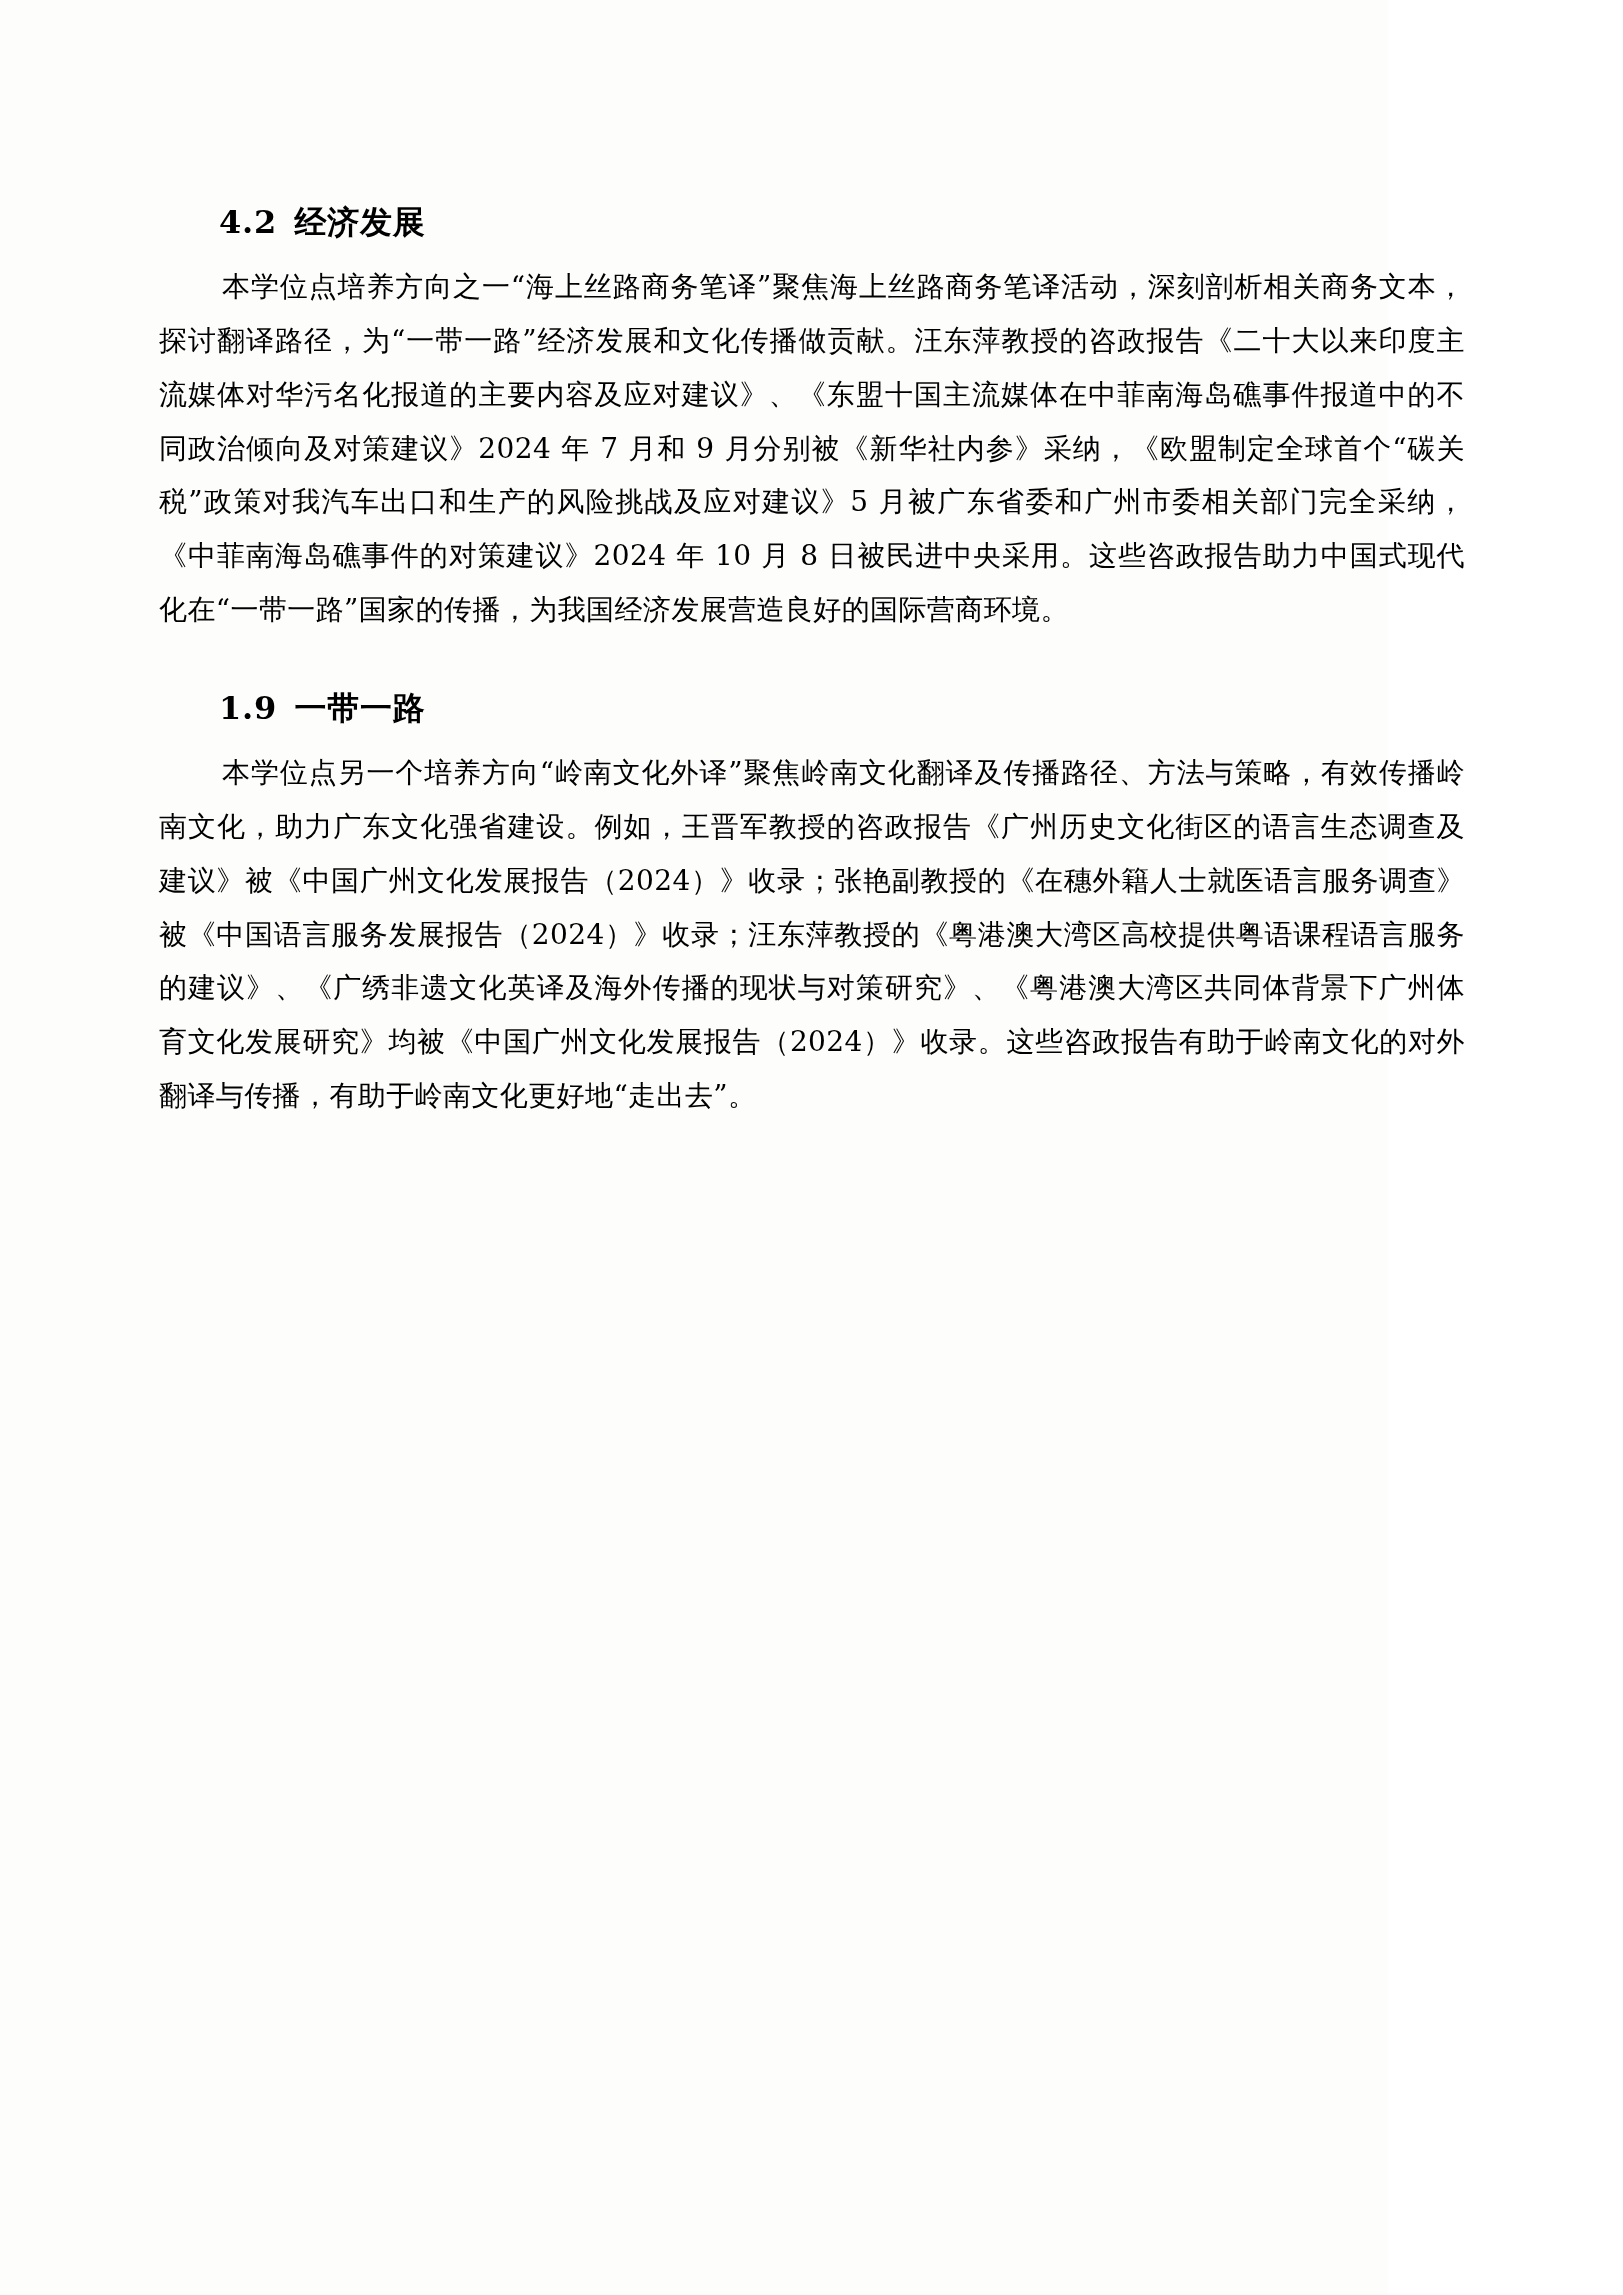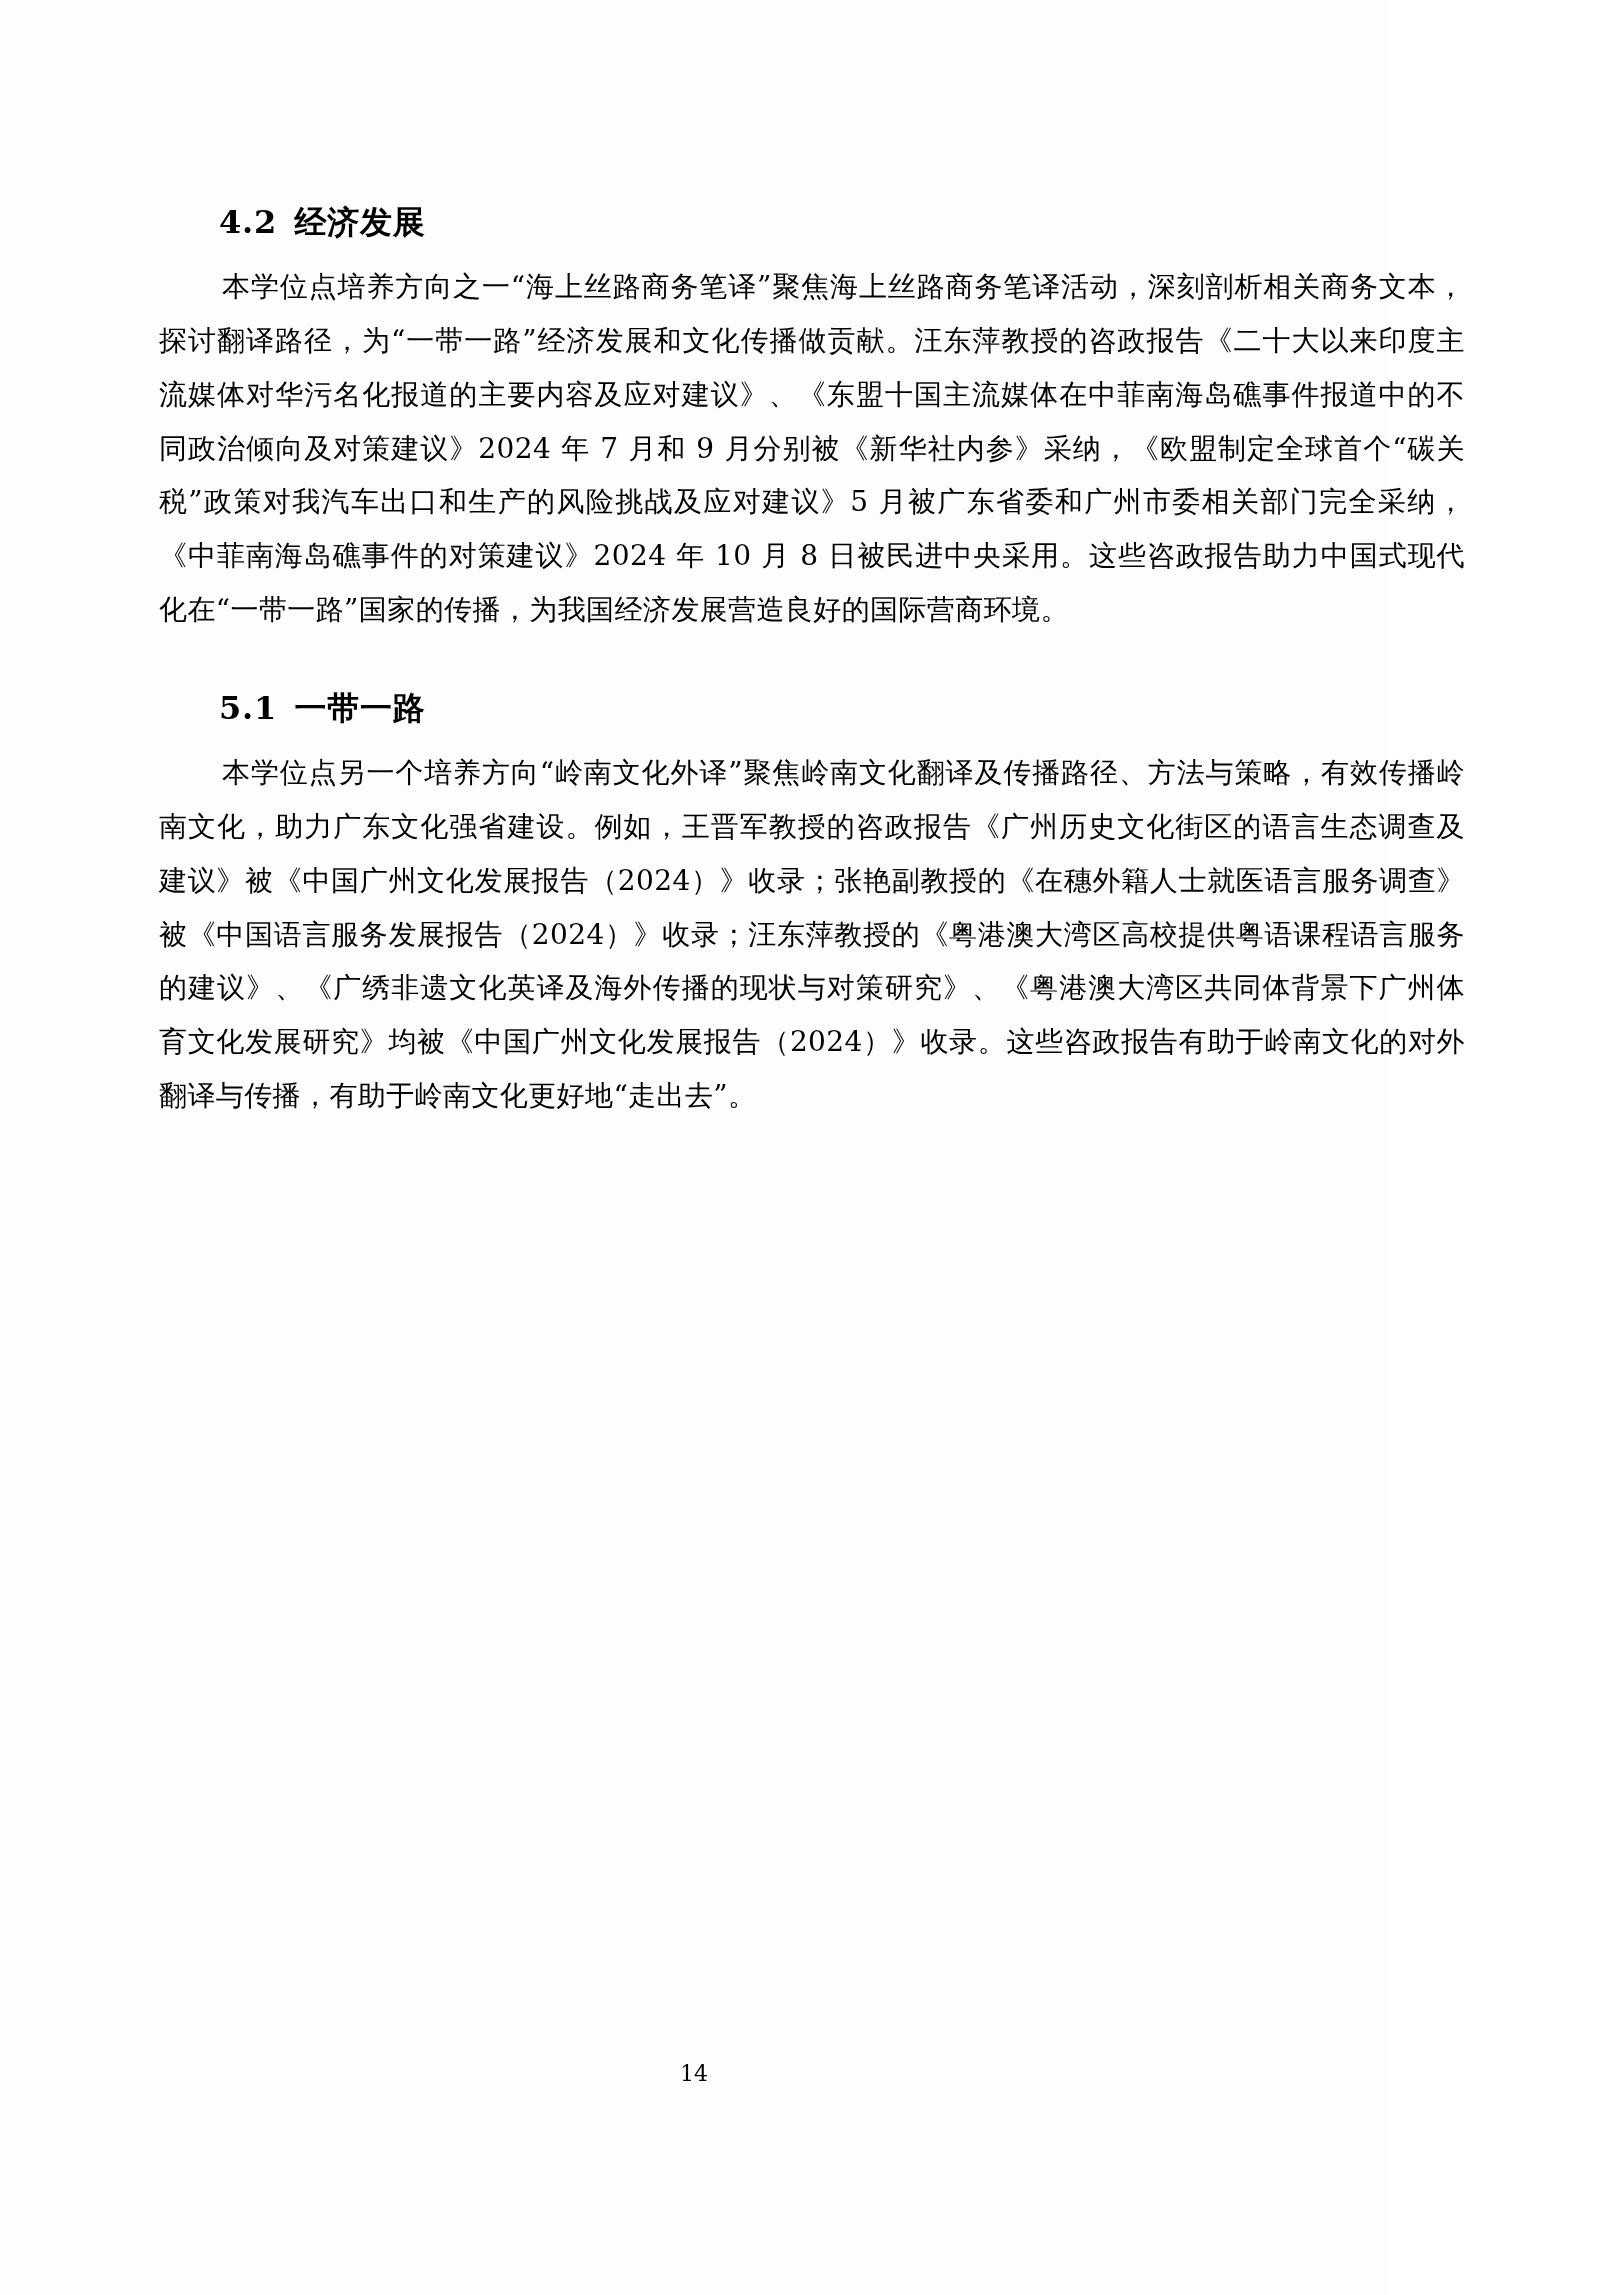--- a/index.html
+++ b/index.html
@@ -76,22 +76,21 @@
 
     <h2 class="heading">
       <span class="num">4.2</span><span class="gap"></span><span>经济发展</span>
     </h2>
 
     <p class="para">本学位点培养方向之一“海上丝路商务笔译”聚焦海上丝路商务笔译活动，深刻剖析相关商务文本，探讨翻译路径，为“一带一路”经济发展和文化传播做贡献。汪东萍教授的咨政报告《二十大以来印度主流媒体对华污名化报道的主要内容及应对建议》、《东盟十国主流媒体在中菲南海岛礁事件报道中的不同政治倾向及对策建议》2024 年 7 月和 9 月分别被《新华社内参》采纳，《欧盟制定全球首个“碳关税”政策对我汽车出口和生产的风险挑战及应对建议》5 月被广东省委和广州市委相关部门完全采纳，《中菲南海岛礁事件的对策建议》2024 年 10 月 8 日被民进中央采用。这些咨政报告助力中国式现代化在“一带一路”国家的传播，为我国经济发展营造良好的国际营商环境。</p>
 
     <div class="block-gap"></div>
 
     <h2 class="heading">
-      <span class="num">5.1</span><span class="gap"></span><span>一带一路</span>
+      <span class="num">1.9</span><span class="gap"></span><span>一带一路</span>
     </h2>
 
     <p class="para">本学位点另一个培养方向“岭南文化外译”聚焦岭南文化翻译及传播路径、方法与策略，有效传播岭南文化，助力广东文化强省建设。例如，王晋军教授的咨政报告《广州历史文化街区的语言生态调查及建议》被《中国广州文化发展报告（2024）》收录；张艳副教授的《在穗外籍人士就医语言服务调查》被《中国语言服务发展报告（2024）》收录；汪东萍教授的《粤港澳大湾区高校提供粤语课程语言服务的建议》、《广绣非遗文化英译及海外传播的现状与对策研究》、《粤港澳大湾区共同体背景下广州体育文化发展研究》均被《中国广州文化发展报告（2024）》收录。这些咨政报告有助于岭南文化的对外翻译与传播，有助于岭南文化更好地“走出去”。</p>
 
   </div>
 
-  <div class="page-number">14</div>
 </div>
 
 
 </body></html>

